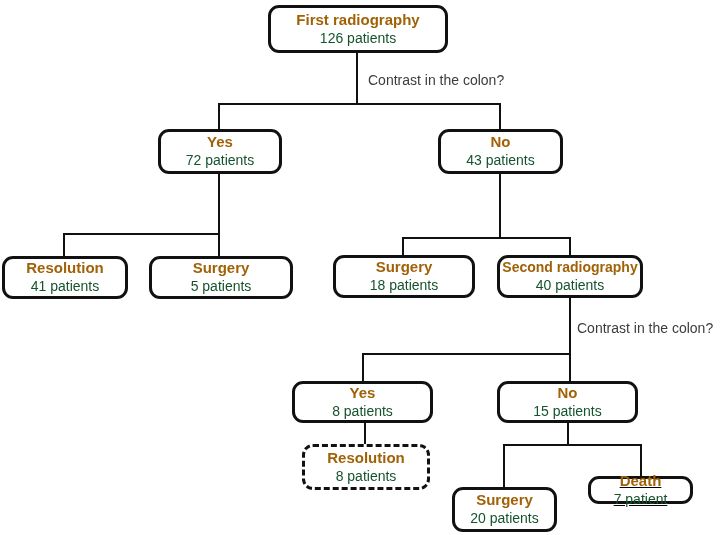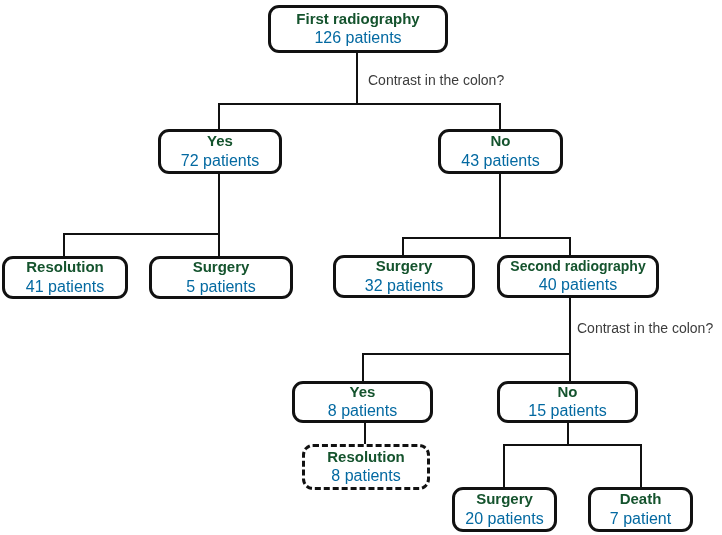--- a/index.html
+++ b/index.html
@@ -28,26 +28,26 @@
     text-align: center;
     line-height: 1.25;
     z-index: 2;
   }
   .node.dashed {
     border-style: dashed;
   }
   .node-title {
     font-weight: 700;
     font-size: 15px;
-    color: #14532d;
+    color: #a16207;
     white-space: nowrap;
   }
   .node-count {
-    font-size: 16px;
-    color: #0369a1;
+    font-size: 14px;
+    color: #14532d;
     white-space: nowrap;
   }
   .node.small-title .node-title {
     font-size: 14px;
   }
   .line {
     position: absolute;
     background: #111111;
     z-index: 1;
   }
@@ -114,24 +114,24 @@
     <div class="node-count">41 patients</div>
   </div>
 
   <div class="node" style="left:149px; top:256px; width:144px; height:43px;">
     <div class="node-title">Surgery</div>
     <div class="node-count">5 patients</div>
   </div>
 
   <div class="node" style="left:333px; top:255px; width:142px; height:43px;">
     <div class="node-title">Surgery</div>
-    <div class="node-count">32 patients</div>
+    <div class="node-count">18 patients</div>
   </div>
 
-  <div class="node small-title" style="left:497px; top:255px; width:162px; height:43px;">
+  <div class="node small-title" style="left:497px; top:255px; width:146px; height:43px;">
     <div class="node-title">Second radiography</div>
     <div class="node-count">40 patients</div>
   </div>
 
   <div class="node" style="left:292px; top:381px; width:141px; height:42px;">
     <div class="node-title">Yes</div>
     <div class="node-count">8 patients</div>
   </div>
 
   <div class="node" style="left:497px; top:381px; width:141px; height:42px;">
@@ -142,18 +142,18 @@
   <div class="node dashed" style="left:302px; top:444px; width:128px; height:46px;">
     <div class="node-title">Resolution</div>
     <div class="node-count">8 patients</div>
   </div>
 
   <div class="node" style="left:452px; top:487px; width:105px; height:45px;">
     <div class="node-title">Surgery</div>
     <div class="node-count">20 patients</div>
   </div>
 
-  <div class="node" style="left:588px; top:487px; width:105px; height:45px;">
+  <div class="node" style="left:588px; top:476px; width:105px; height:28px;text-decoration:underline;">
     <div class="node-title">Death</div>
     <div class="node-count">7 patient</div>
   </div>
 
 </div>
 
 </body></html>

